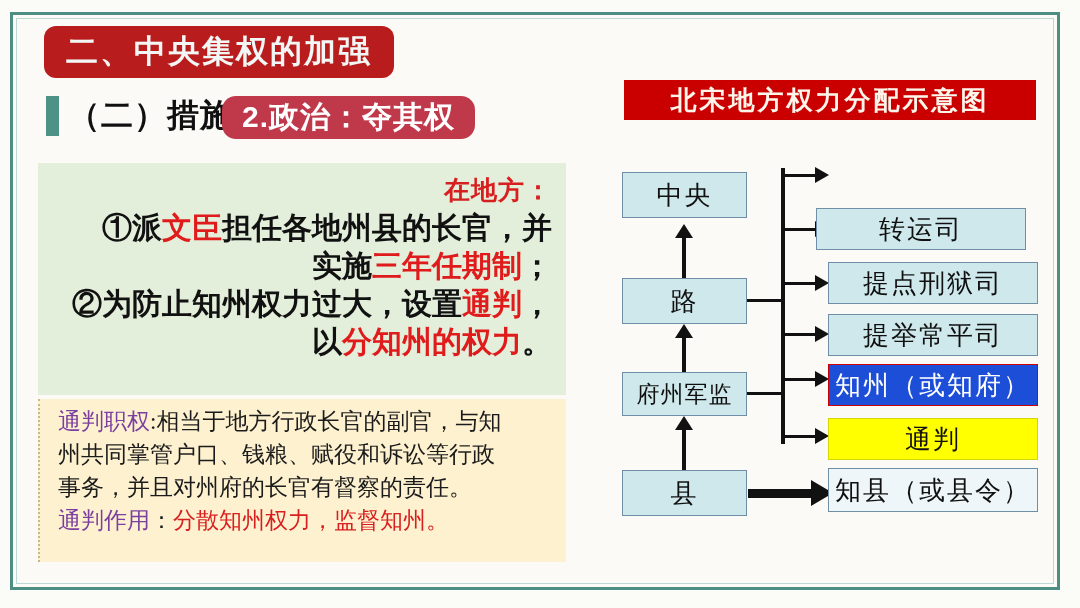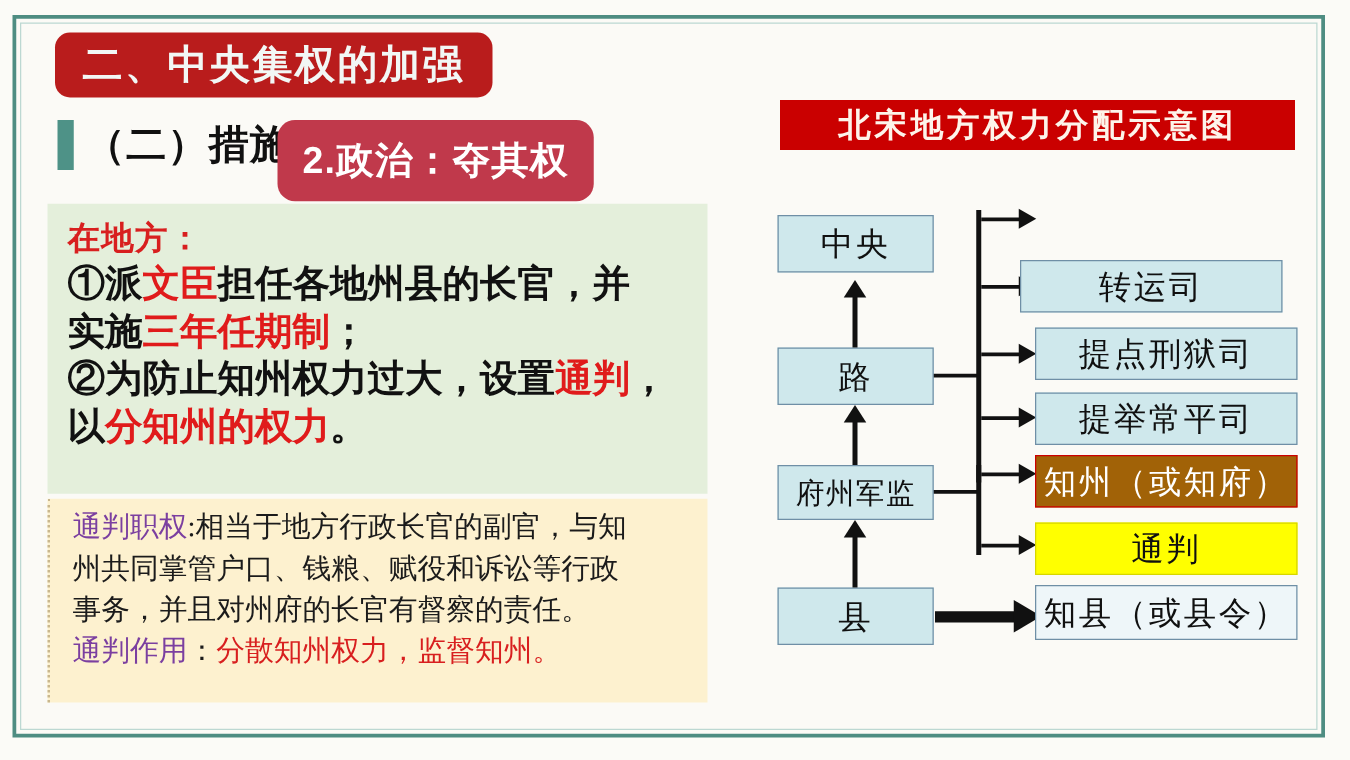--- a/index.html
+++ b/index.html
@@ -42,36 +42,37 @@
   }
   #sub-title{
     position:absolute;left:68px;top:94px;
     height:44px;display:flex;align-items:center;
     font-size:32px;font-weight:bold;color:#101010;
     letter-spacing:1px;white-space:nowrap;
     font-family:"Liberation Sans","DejaVu Sans",sans-serif;
   }
   #measure-badge{
     position:absolute;left:222px;top:96px;
-    height:65px;padding:0 20px;
+    height:43px;padding:0 20px;
     display:flex;align-items:center;
     background:#c0394b;
     border-radius:14px;
     color:#ffffff;
     font-size:30px;font-weight:bold;letter-spacing:1px;
     font-family:"Liberation Sans","DejaVu Sans",sans-serif;
     white-space:nowrap;
   }
 
   
   #local-box{
     position:absolute;left:38px;top:163px;width:528px;height:232px;
     background:#e4efdb;
     box-sizing:border-box;
     padding:10px 14px 0 16px;
+    text-align:right;
   }
   #local-heading{
     color:#d81f1f;font-weight:bold;font-size:26px;letter-spacing:1px;
     line-height:36px;
   }
   .local-line{
     font-size:30px;font-weight:bold;color:#111;
     line-height:38px;letter-spacing:0px;
   }
   .hl{color:#e01b1b;}
@@ -105,21 +106,21 @@
   .node{
     position:absolute;
     box-sizing:border-box;
     display:flex;align-items:center;justify-content:center;
     border:1px solid #6f8fa6;
     background:#cfe8ec;
     font-size:26px;letter-spacing:2px;color:#101010;
     font-family:"Liberation Serif","DejaVu Serif",serif;
     white-space:nowrap;
   }
-  .node.red{background:#a16207;border-color:#cc0000;color:#ffffff;}
+  .node.red{background:#1d4ed8;border-color:#cc0000;color:#ffffff;}
   .node.yellow{background:#ffff00;border-color:#d6d600;color:#101010;}
   .node.plain{background:#eef6f9;}
 
   .vline{position:absolute;background:#111;width:4px;}
   .trunk{position:absolute;background:#111;width:4px;}
   .arrow-up{
     position:absolute;width:0;height:0;
     border-left:9px solid transparent;border-right:9px solid transparent;
     border-bottom:14px solid #111;
   }

